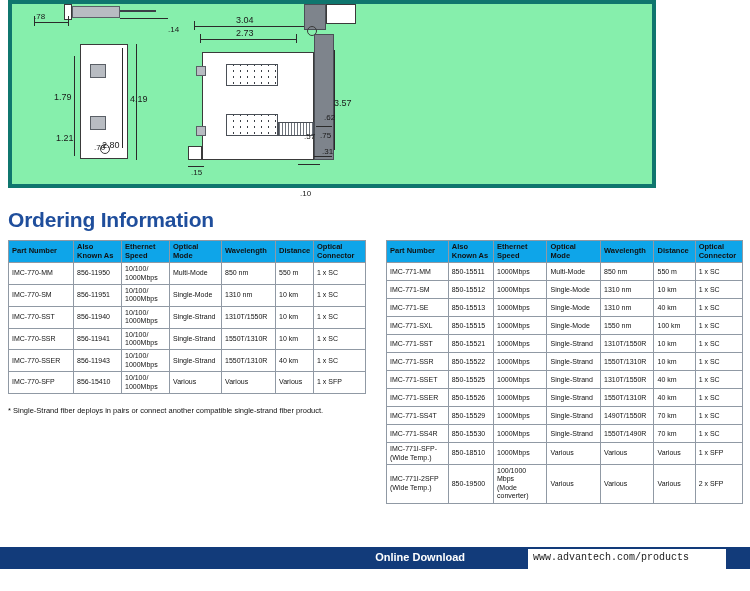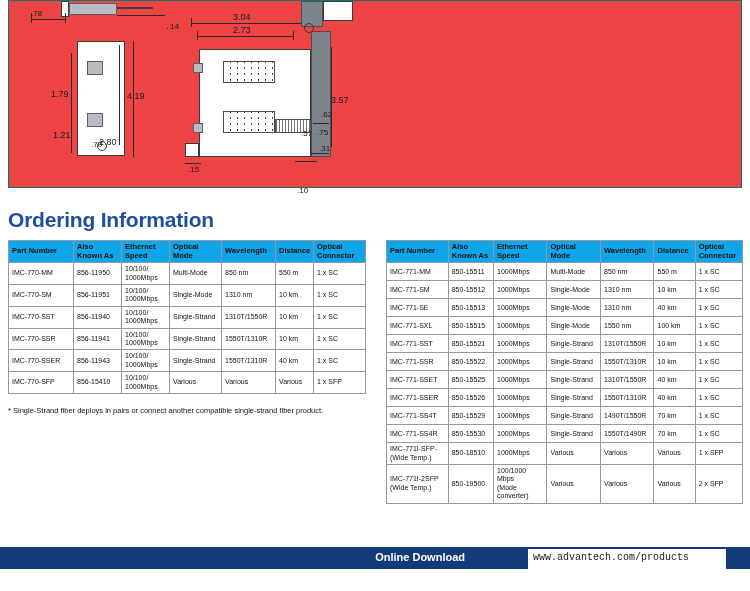--- a/index.html
+++ b/index.html
@@ -14,25 +14,25 @@
     font-family: "Liberation Sans", sans-serif;
     color: #000000;
     overflow: hidden;
   }
 
   
   #drawing-panel {
     position: absolute;
     left: 8px;
     top: 0px;
-    width: 734px;
+    width: 648px;
     height: 188px;
-    border: 1px solid #0f766e;
-    box-sizing: border-box;
-    background: #ef4444;
+    border: 4px solid #0f766e;
+    box-sizing: border-box;
+    background: #86efac;
   }
   .dimline {
     position: absolute;
     background: #2b2b2b;
   }
   .dim-h { height: 1px; }
   .dim-v { width: 1px; }
   .dimtext {
     position: absolute;
     font-family: "Liberation Sans", sans-serif;
@@ -225,21 +225,21 @@
   <div class="part-fill-gray" style="left:184px; top:122px; width:10px; height:10px;"></div>
   <div class="part-box" style="left:176px; top:142px; width:14px; height:14px;"></div>
 
   <div class="dimline dim-v" style="left:322px; top:46px; height:100px;"></div>
   <div class="dimline dim-h" style="left:304px; top:122px; width:16px;"></div>
   <div class="dimline dim-h" style="left:302px; top:152px; width:18px;"></div>
   <div class="dimline dim-h" style="left:286px; top:160px; width:22px;"></div>
   <div class="dimline dim-h" style="left:176px; top:162px; width:16px;"></div>
 
   <span class="dimtext" style="left:22px; top:8px;">.78</span>
-  <span class="dimtext" style="left:156px; top:21px;font-family:Liberation Mono, monospace;">.14</span>
+  <span class="dimtext" style="left:156px; top:21px;">.14</span>
   <span class="dimtext big" style="left:224px; top:11px;">3.04</span>
   <span class="dimtext big" style="left:224px; top:24px;">2.73</span>
   <span class="dimtext big" style="left:42px; top:88px;">1.79</span>
   <span class="dimtext big" style="left:90px; top:92px;margin-top:44px;">2.80</span>
   <span class="dimtext big" style="left:118px; top:90px;">4.19</span>
   <span class="dimtext big" style="left:44px; top:129px;">1.21</span>
   <span class="dimtext" style="left:82px; top:139px;">.70</span>
   <span class="dimtext" style="left:179px; top:164px;">.15</span>
   <span class="dimtext big" style="left:322px; top:94px;">3.57</span>
   <span class="dimtext" style="left:312px; top:109px;">.62</span>

